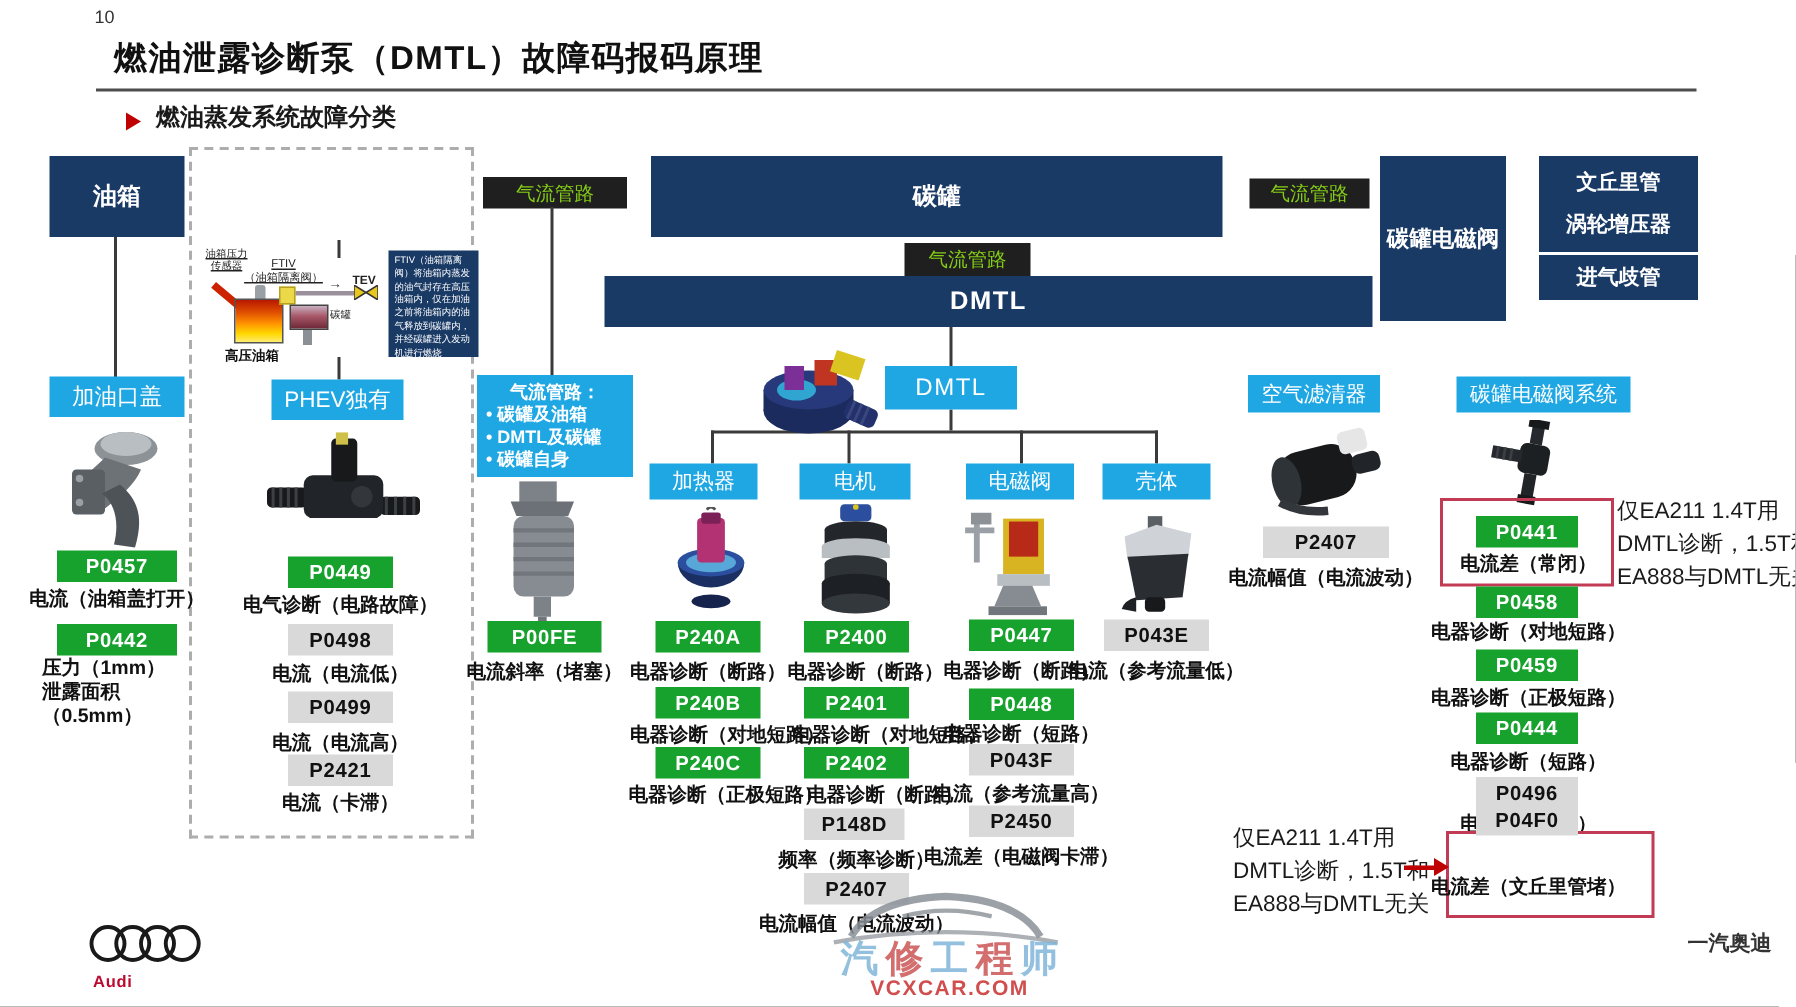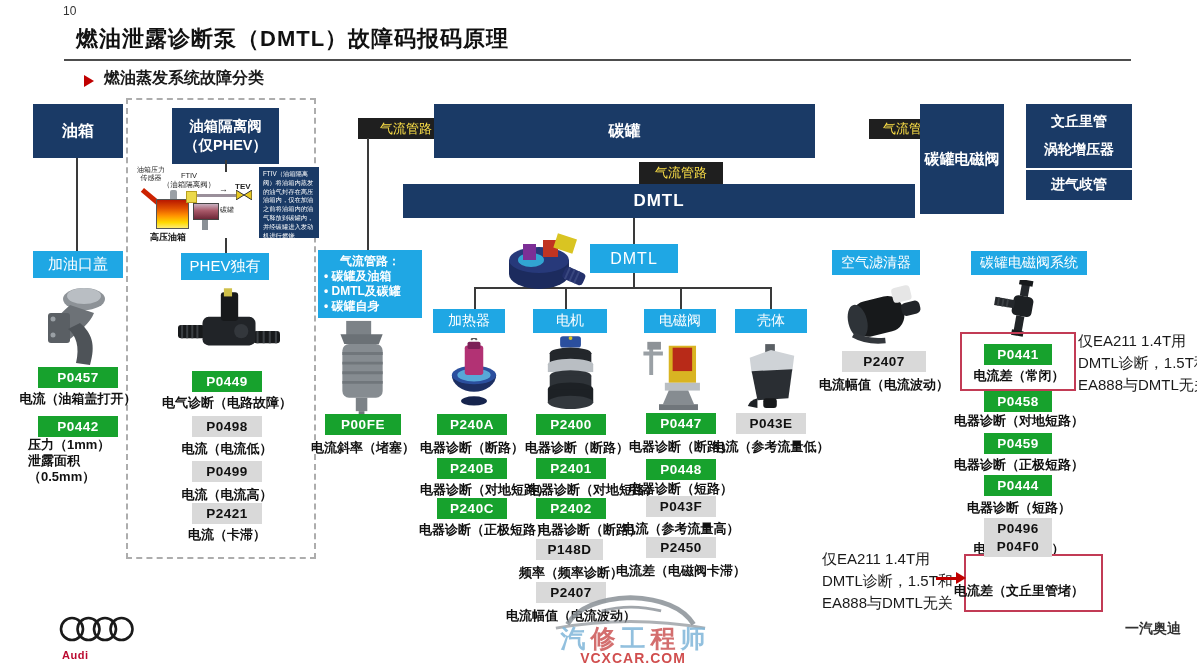--- a/index.html
+++ b/index.html
@@ -1,51 +1,47 @@
 <!DOCTYPE html>
 <html><head>
 <meta charset="utf-8">
 <style>
   html,body{margin:0;padding:0;background:#888;}
   .stage{position:relative;width:1197px;height:671px;background:#fff;overflow:hidden;
          font-family:"Liberation Sans","DejaVu Sans",sans-serif;color:#1a1a1a;margin:0 auto;}
   .abs{position:absolute;}
   .navy{background:#1a3a66;color:#fff;font-weight:bold;display:flex;align-items:center;justify-content:center;text-align:center;}
   .cyan{background:#1fa7e4;color:#fff;font-weight:normal;display:flex;align-items:center;justify-content:center;text-align:center;}
-  .blackbox{background:#1f1f1f;color:#fde047;display:flex;align-items:center;justify-content:center;font-size:13px;margin-left:36px;}
+  .blackbox{background:#1f1f1f;color:#84cc16;display:flex;align-items:center;justify-content:center;font-size:13px;}
   .code{height:21px;display:flex;align-items:center;justify-content:center;font-weight:bold;font-size:13.5px;letter-spacing:.5px;}
   .code.green{background:#17a22d;color:#fff;}
   .code.gray{background:#d9d9d9;color:#111;}
   .desc{font-size:13px;font-weight:600;color:#111;text-align:center;line-height:16px;white-space:pre-line;}
   .vline{width:2px;background:#3a3a3a;}
   .hline{height:2px;background:#3a3a3a;}
   .redrect{border:2px solid #c23b55;background:transparent;}
   .annot{font-size:15px;line-height:22px;color:#1a1a1a;white-space:pre;}
   .bullets{font-size:12px;line-height:15px;font-weight:bold;color:#fff;text-align:left;}
   .bullets .bi::before{content:"• ";}
-  .dlabel{font-size:7px;line-height:8px;text-align:center;color:#222;white-space:pre-line;}
+  .dlabel{font-size:7px;line-height:8px;text-align:center;color:#222;white-space:pre-line;text-decoration:underline;}
 </style>
 </head>
 <body>
 
 <div class="stage">
 
   <div class="abs" style="left:63px;top:4px;font-size:12px;color:#333;">10</div>
   <div class="abs" style="left:76px;top:24px;font-size:22px;font-weight:bold;letter-spacing:1px;color:#111;">燃油泄露诊断泵（DMTL）故障码报码原理</div>
   <div class="abs" style="left:64px;top:59px;width:1067px;height:2px;background:#4d4d4d;"></div>
   <div class="abs" style="left:84px;top:75px;width:0;height:0;border-left:10px solid #c00000;border-top:6px solid transparent;border-bottom:6px solid transparent;"></div>
   <div class="abs" style="left:104px;top:68px;font-size:16px;font-weight:bold;">燃油蒸发系统故障分类</div>
 
   <div class="abs" style="left:126px;top:98px;width:186px;height:457px;border:2px dashed #adadad;"></div>
 
   <div class="abs navy" style="left:33px;top:104px;width:90px;height:54px;font-size:16px;">油箱</div>
-  <div class="abs navy" style="left:172px;top:108px;width:107px;height:56px;font-size:14.5px;flex-direction:column;line-height:19px;">
-    <span>油箱隔离阀</span>
-    <span>（仅PHEV）</span>
-  </div>
   <div class="abs blackbox" style="left:322px;top:118px;width:96px;height:21px;">气流管路</div>
   <div class="abs navy" style="left:434px;top:104px;width:381px;height:54px;font-size:16px;">碳罐</div>
   <div class="abs blackbox" style="left:603px;top:162px;width:84px;height:22px;">气流管路</div>
   <div class="abs navy" style="left:403px;top:184px;width:512px;height:34px;font-size:17px;letter-spacing:1px;">DMTL</div>
   <div class="abs blackbox" style="left:833px;top:119px;width:80px;height:20px;">气流管路</div>
   <div class="abs navy" style="left:920px;top:104px;width:84px;height:110px;font-size:15px;">碳罐电磁阀</div>
   <div class="abs navy" style="left:1026px;top:104px;width:106px;height:64px;font-size:14px;flex-direction:column;justify-content:space-around;padding:4px 0;box-sizing:border-box;">
     <span>文丘里管</span>
     <span>涡轮增压器</span>
   </div>

